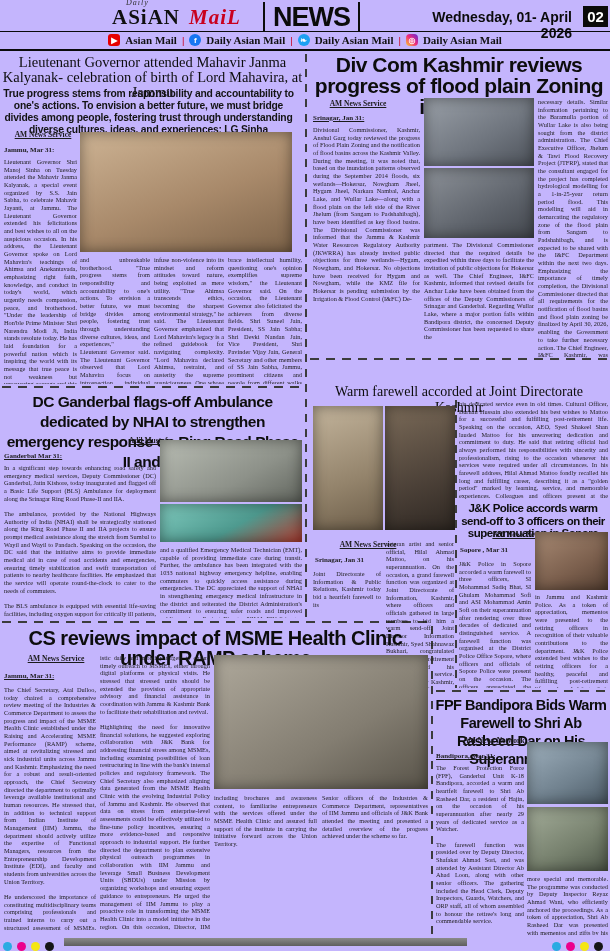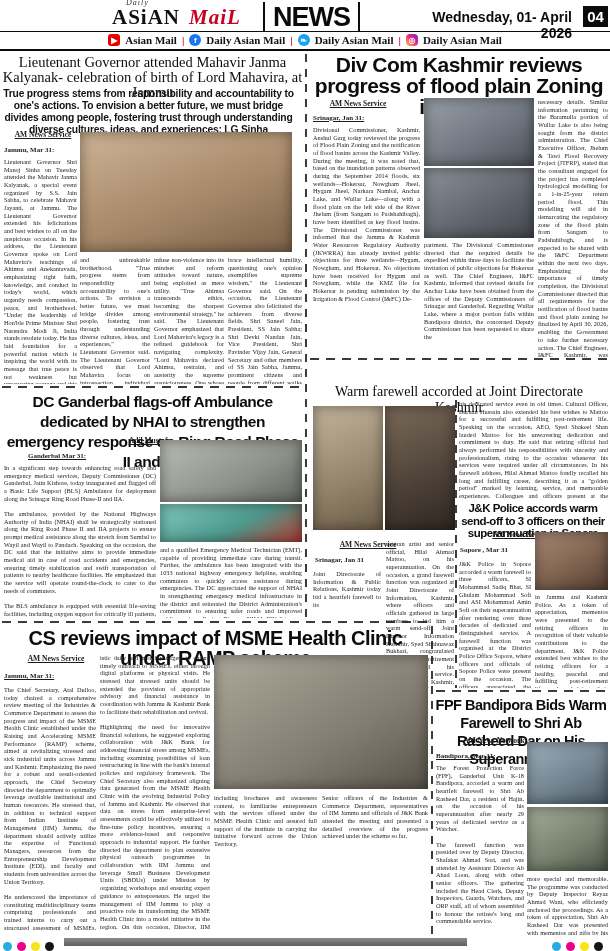--- a/index.html
+++ b/index.html
@@ -1,17 +1,17 @@
 <!DOCTYPE html>
 <html><head>
 <meta charset="utf-8">
 <style>
   html,body{margin:0;padding:0;}
   body{background:#888;}
-  #page{position:relative;width:610px;height:951px;background:#ffffff;margin:0 auto;overflow:hidden;
+  #page{position:relative;width:610px;height:951px;background:#c4b5fd;margin:0 auto;overflow:hidden;
         font-family:"Liberation Serif",serif;color:#1b1b1b;}
   .abs{position:absolute;}
   
   .brand{font-family:"Liberation Serif",serif;font-weight:bold;letter-spacing:1px;}
   .brand .a{font-size:21px;color:#101010;}
   .brand .b{font-size:21px;color:#c9001e;font-style:italic;margin-left:4px;text-align:right;}
   .brand .daily{position:absolute;top:-7px;left:14px;font-size:8px;font-style:italic;color:#333;font-weight:normal;}
   .newsbox{font-family:"Liberation Sans",sans-serif;font-weight:bold;font-size:27px;letter-spacing:-1px;
            color:#0b0b0b;border-left:2px solid #0b0b0b;border-right:2px solid #0b0b0b;padding:0 8px;line-height:30px;}
   .hdate{font-family:"Liberation Sans",sans-serif;font-weight:bold;font-size:14px;color:#0b0b0b;letter-spacing:0;}
@@ -42,21 +42,21 @@
 
 <div id="page">
 
   <div class="abs brand" style="left:112px;top:5px;">
     <span class="daily">Daily</span>
     <span class="a">ASiAN</span>
     <span class="b">MaiL</span>
   </div>
   <div class="abs newsbox" style="left:263px;top:2px;">NEWS</div>
   <div class="abs hdate" style="left:402px;top:9px;width:170px;text-align:right;">Wednesday, 01- April 2026</div>
-  <div class="abs pagenum" style="left:583px;top:6px;">04</div>
+  <div class="abs pagenum" style="left:583px;top:6px;">02</div>
 
   <div class="abs rule" style="left:0;top:31px;width:610px;height:1px;"></div>
 
   <div class="abs social" style="left:0;top:34px;width:610px;justify-content:center;">
     <span class="sic" style="background:#e60000;border-radius:3px;">▶</span>
     <span>Asian Mail</span>
     <span class="sep">|</span>
     <span class="sic" style="background:#1877f2;">f</span>
     <span>Daily Asian Mail</span>
     <span class="sep">|</span>
@@ -107,21 +107,21 @@
 
   <div class="abs hl-cond" style="left:458px;top:502px;width:150px;font-size:11.5px;line-height:1.1;">J&amp;K Police accords warm send-off to 3 officers on their superannuation in Sopore</div>
   <div class="abs byline" style="left:468px;top:530px;width:110px;">AM News Network</div>
   <div class="abs dateline" style="left:460px;top:546px;">Sopore , Mar 31</div>
   <div class="abs bodytext" style="left:459px;top:560px;width:72px;height:128px;">J&amp;K Police in Sopore accorded a warm farewell to three officers, SI Mohammad Sadiq Bhat, SI Ghulam Mohammad Sofi and ASI Mohammad Amin Sofi on their superannuation after rendering over three decades of dedicated and distinguished service. A farewell function was organised at the District Police Office Sopore, where officers and officials of Sopore Police were present on the occasion. The officers appreciated the professionalism, dedication and sincere service rendered by the retiring officials during their tenure</div>
   <div class="abs photo" style="left:535px;top:532px;width:73px;height:58px;background:linear-gradient(150deg,#a88a74 0%,#7b5f4d 60%,#553f32 100%);"></div>
   <div class="abs bodytext" style="left:535px;top:593px;width:73px;height:95px;">in Jammu and Kashmir Police. As a token of appreciation, mementos were presented to the retiring officers in recognition of their valuable contributions to the department. J&amp;K Police extended best wishes to the retiring officers for a healthy, peaceful and fulfilling post-retirement life, acknowledging their lasting contribution to the organisation and society.</div>
 
   <div class="abs hl-cond" style="left:2px;top:392px;width:301px;font-size:15.5px;line-height:1.3;">DC Ganderbal flags-off Ambulance dedicated by NHAI to strengthen emergency response on Ring Road Phase II and IIA</div>
   <div class="abs byline" style="left:100px;top:436px;width:100px;">Adil Mustafa</div>
-  <div class="abs dateline u" style="left:4px;top:452px;margin-left:24px;">Ganderbal Mar 31:</div>
+  <div class="abs dateline u" style="left:4px;top:452px;">Ganderbal Mar 31:</div>
   <div class="abs bodytext" style="left:4px;top:464px;width:152px;height:154px;white-space:pre-line;">In a significant step towards enhancing road safety and emergency medical services, Deputy Commissioner (DC) Ganderbal, Jatin Kishore, today inaugurated and flagged off a Basic Life Support (BLS) Ambulance for deployment along the Srinagar Ring Road Phase-II and IIA.
 
 The ambulance, provided by the National Highways Authority of India (NHAI) shall be strategically stationed along the Ring Road Phase II and IIA projects to ensure prompt medical assistance along the stretch from Sumbal to Wayil and Wayil to Pandach. Speaking on the occasion, the DC said that the initiative aims to provide immediate medical aid in case of road accidents and emergencies, ensuring timely stabilization and swift transportation of patients to nearby healthcare facilities. He emphasized that the service will operate round-the-clock to cater to the needs of commuters.
 
 The BLS ambulance is equipped with essential life-saving facilities, including oxygen support for critically ill patients, intravenous fluids and necessary emergency medicines to manage pain, nausea, and other urgent conditions. It also carries a well-stocked first aid kit for on-the-spot care of injuries. To ensure effective response during emergencies, the ambulance is staffed with a trained driver</div>
   <div class="abs photo" style="left:160px;top:440px;width:142px;height:62px;background:linear-gradient(150deg,#b9bdb4 0%,#8d9189 60%,#62665f 100%);"></div>
   <div class="abs photo" style="left:160px;top:504px;width:142px;height:38px;background:linear-gradient(150deg,#7fc9bd 0%,#4e9a8f 55%,#b23b30 100%);"></div>
   <div class="abs bodytext" style="left:160px;top:546px;width:142px;height:72px;">and a qualified Emergency Medical Technician (EMT), capable of providing immediate care during transit. Further, the ambulance has been integrated with the 1033 national highway emergency helpline, enabling commuters to quickly access assistance during emergencies. The DC appreciated the support of NHAI in strengthening emergency medical infrastructure in the district and reiterated the District Administration's commitment to ensuring safer roads and improved public services. Project Director NHAI, PIU Srinagar, Akashdeep Singh, senior officers of the district administration and officials from NHAI were present on the occasion.</div>
 
   <div class="abs hl-cond" style="left:2px;top:628px;width:427px;font-size:20px;line-height:1.0;">CS reviews impact of MSME Health Clinic under RAMP scheme</div>

